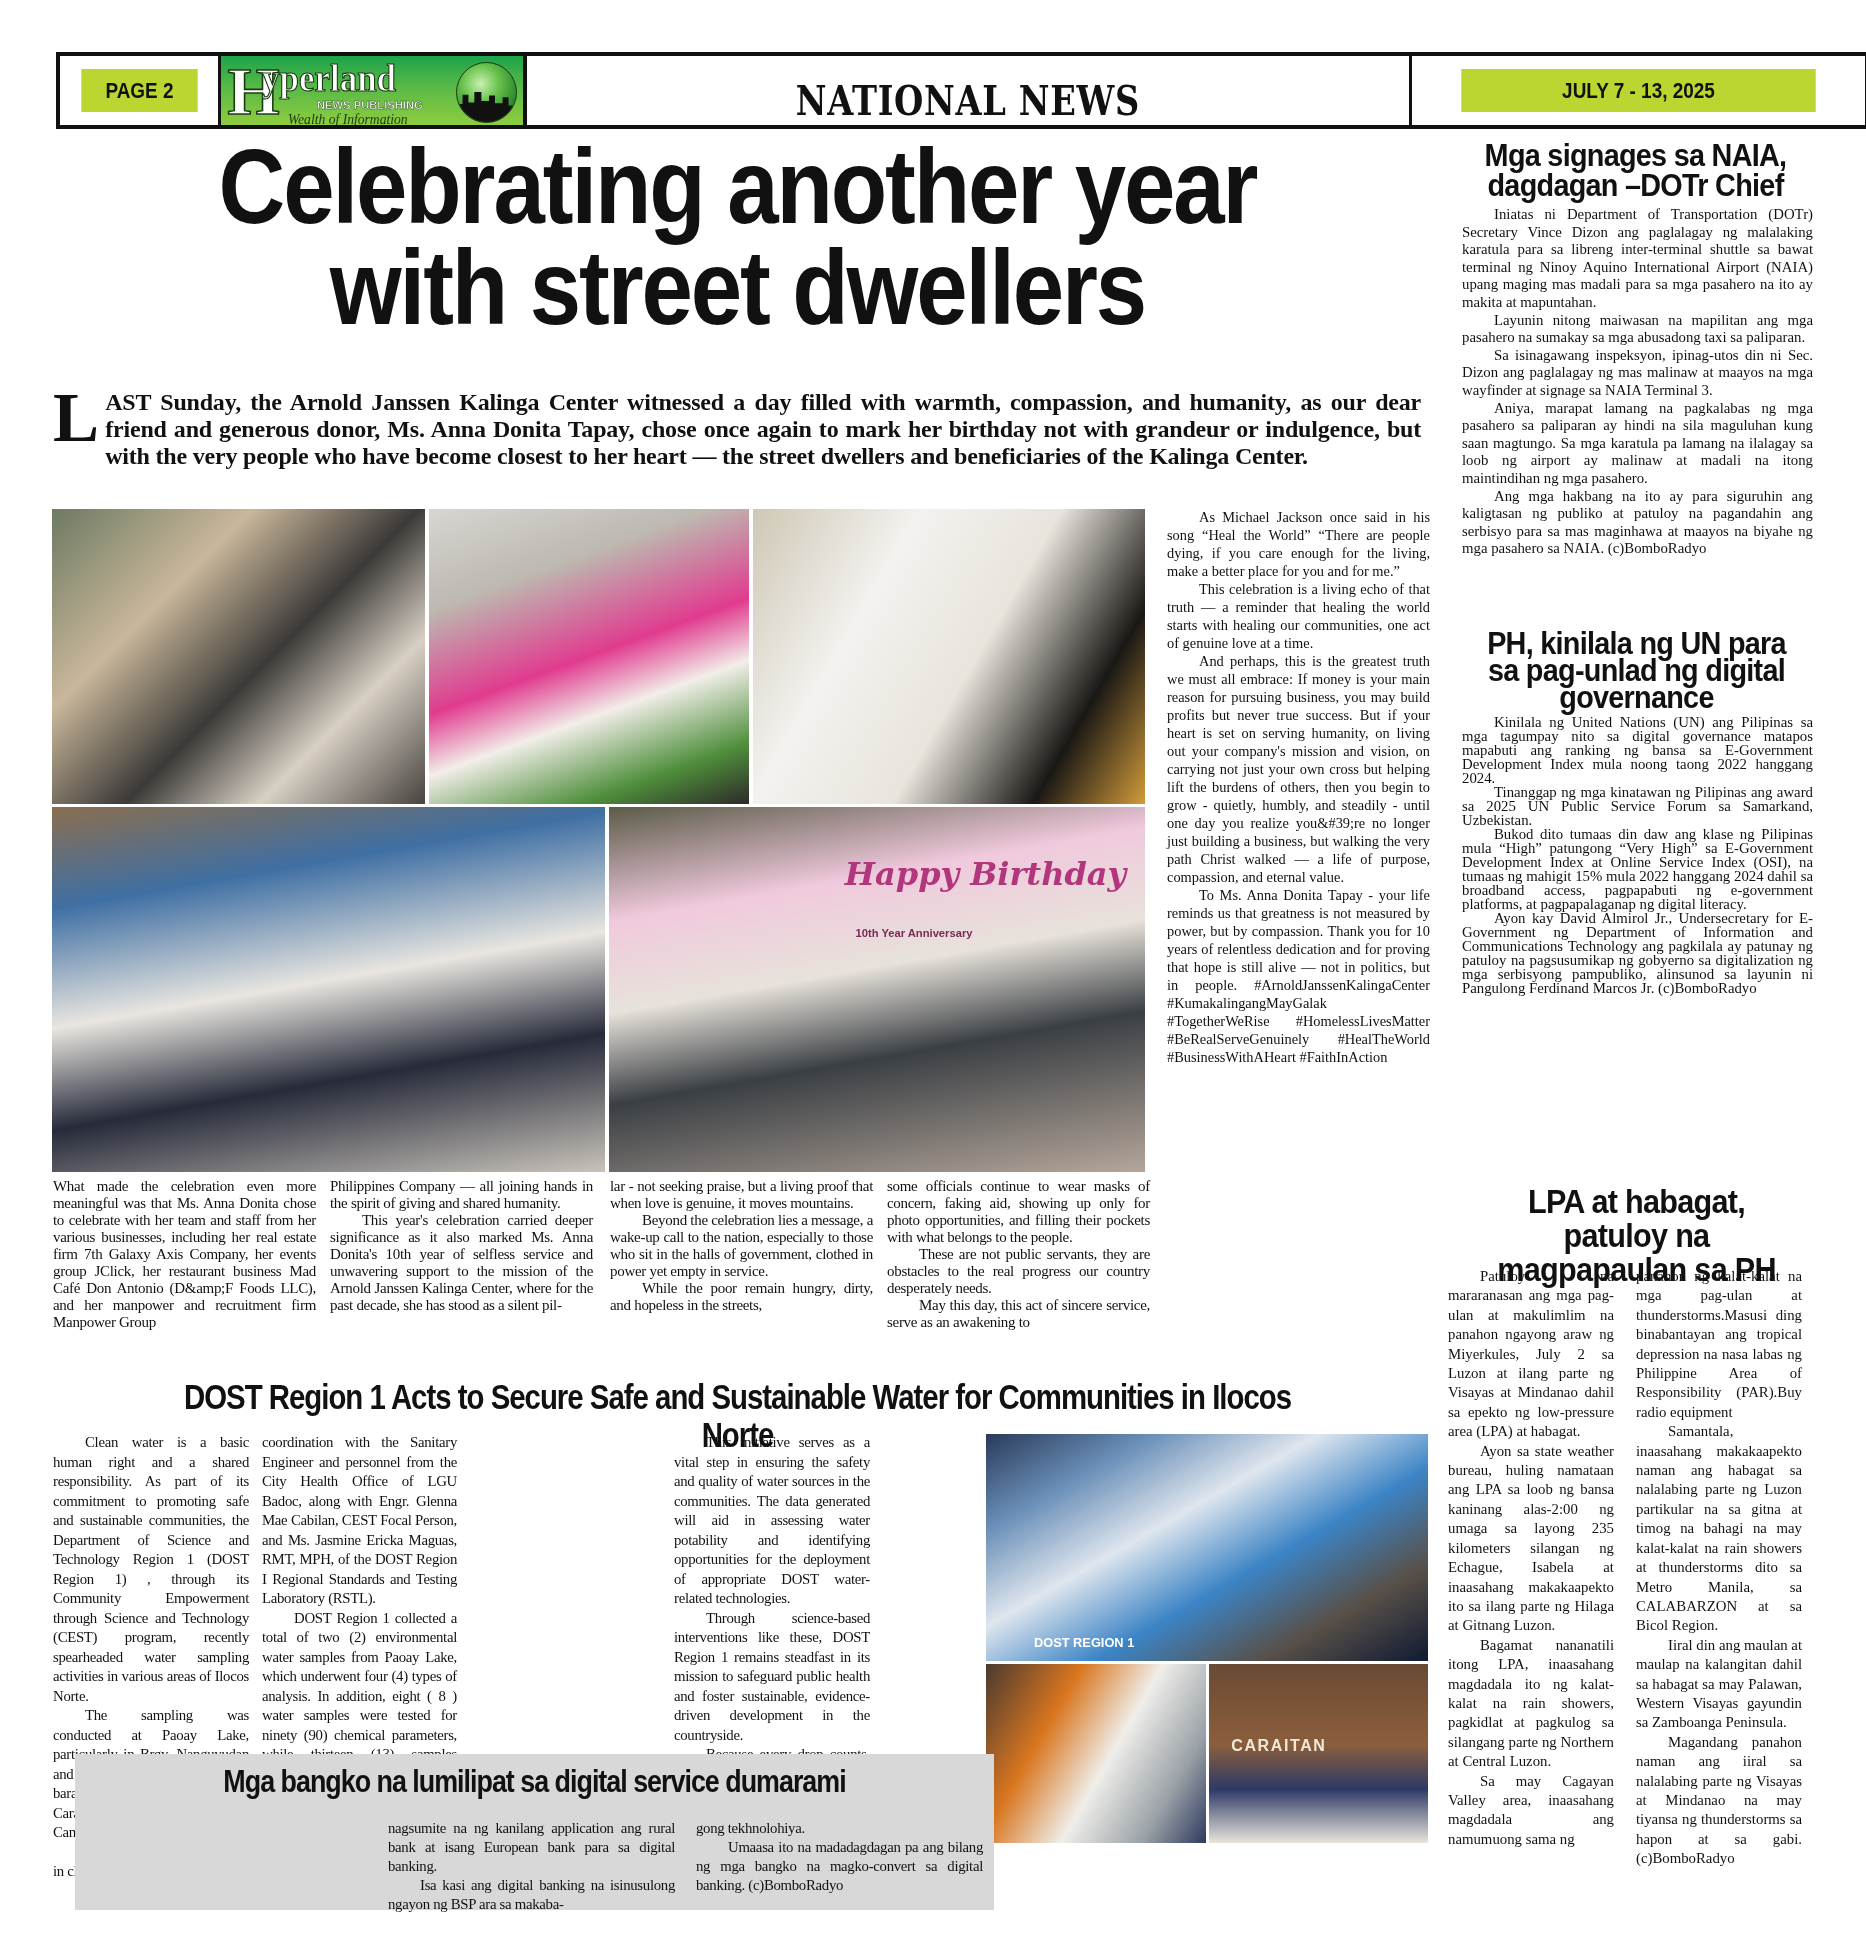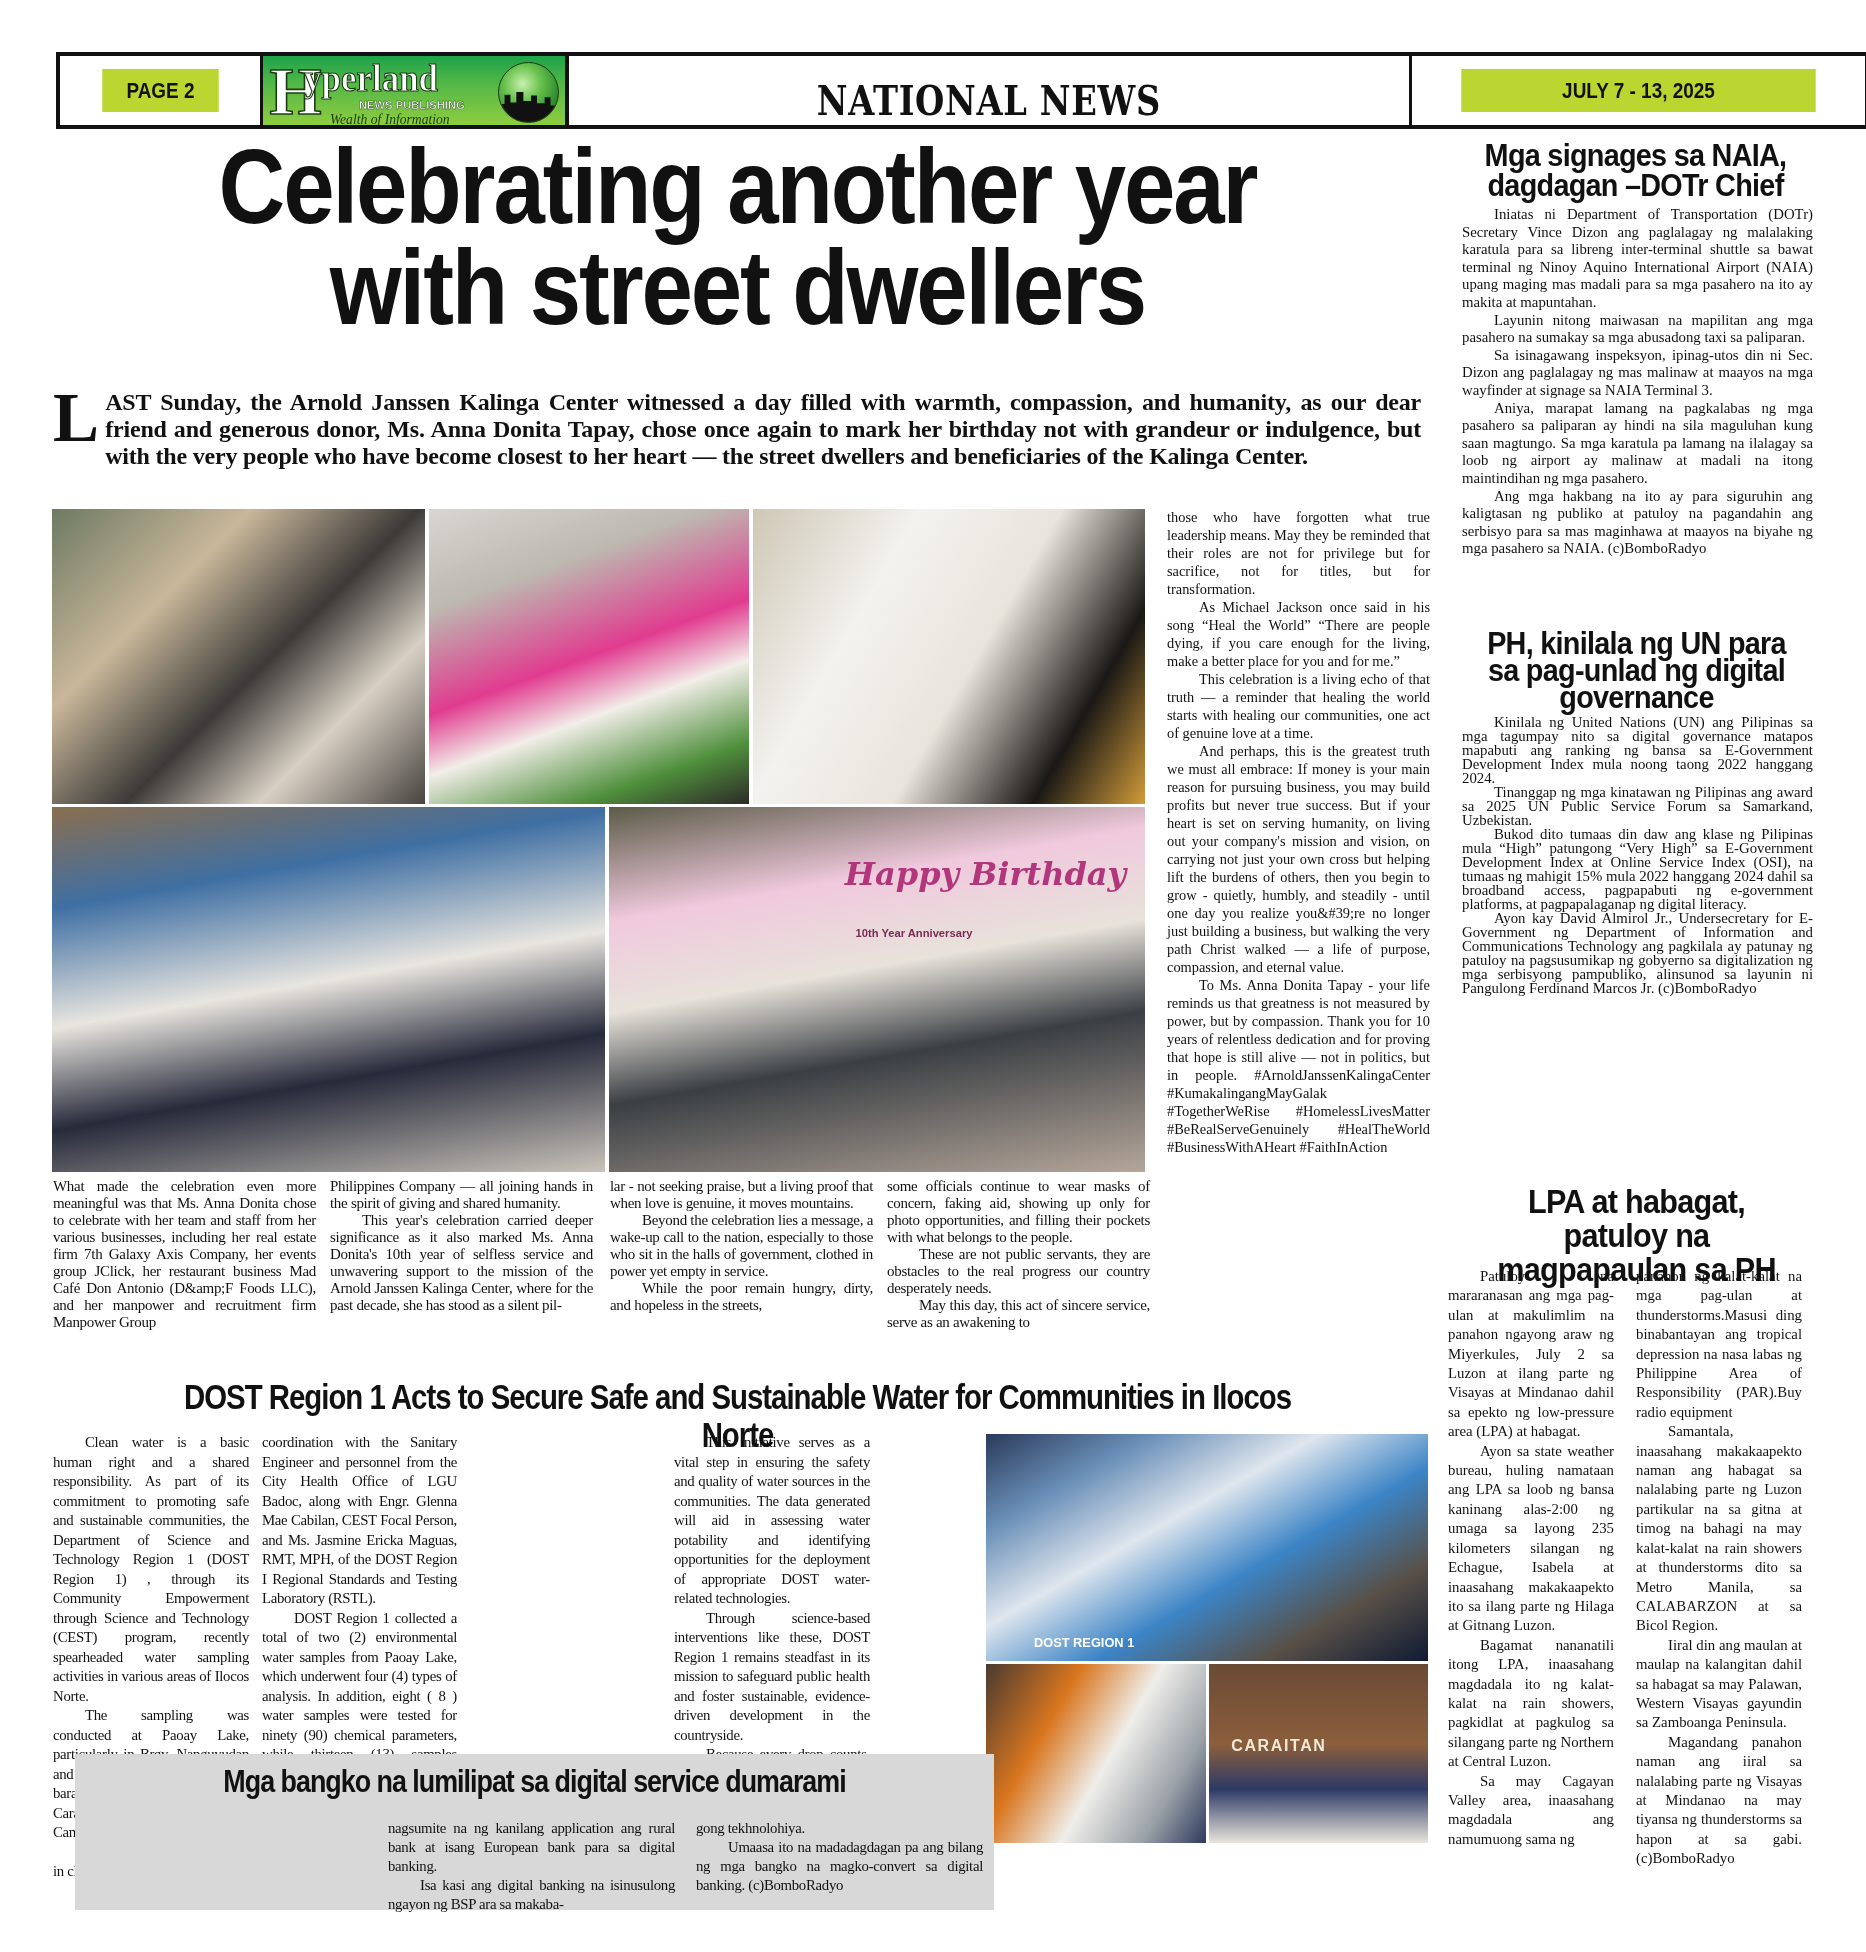--- a/index.html
+++ b/index.html
@@ -4,21 +4,21 @@
 <style>
   * { box-sizing: border-box; margin: 0; padding: 0; }
   html, body { width: 1867px; height: 1953px; background: #ffffff; overflow: hidden; }
   body { position: relative; font-family: "Liberation Serif", "DejaVu Serif", serif; color: #111; }
 
   
   .masthead {
     position: absolute; left: 56px; top: 52px; width: 1813px; height: 77px;
     border: 4.8px solid #111; display: flex; background: #fff;
   }
-  .mh-page { width: 203px; display: flex; align-items: center; justify-content: center; border-right: 3.2px solid #111; }
+  .mh-page { width: 161px; display: flex; align-items: center; justify-content: center; border-right: 3.2px solid #111; }
   .page-badge {
     background: #bcd631; width: 137px; height: 43px; display: flex; align-items: center; justify-content: center;
     font-family: "Liberation Sans", sans-serif; font-weight: bold; font-size: 22.3px; letter-spacing: 0px; transform: scaleX(0.85);
   }
   .mh-logo {
     width: 306px; border-right: 4.8px solid #111; position: relative; overflow: hidden;
     background: linear-gradient(180deg, #1ea34a 0%, #58b947 45%, #8fcd3f 100%);
   }
   .logo-h { position: absolute; left: 6.4px; top: 1.6px; font-family: "Liberation Serif", serif; font-weight: bold;
     font-size: 67px; line-height: 67px; color: #fff; -webkit-text-stroke: 1.6px #1a3a12; }
@@ -154,21 +154,20 @@
   <p class="noindent">lar - not seeking praise, but a living proof that when love is genuine, it moves mountains.</p>
   <p>Beyond the celebration lies a message, a wake-up call to the nation, especially to those who sit in the halls of government, clothed in power yet empty in service.</p>
   <p>While the poor remain hungry, dirty, and hopeless in the streets,</p>
 </div>
 <div class="col c-narrow" style="left:887px; top:1178px; width:263px;">
   <p class="noindent">some officials continue to wear masks of concern, faking aid, showing up only for photo opportunities, and filling their pockets with what belongs to the people.</p>
   <p>These are not public servants, they are obstacles to the real progress our country desperately needs.</p>
   <p>May this day, this act of sincere service, serve as an awakening to</p>
 </div>
 <div class="col c-body" style="left:1167px; top:508px; width:263px; font-size:14.4px; line-height:18px;">
-  <p class="noindent">those who have forgotten what true leadership means. May they be reminded that their roles are not for privilege but for sacrifice, not for titles, but for transformation.</p>
   <p>As Michael Jackson once said in his song “Heal the World” “There are people dying, if you care enough for the living, make a better place for you and for me.”</p>
   <p>This celebration is a living echo of that truth — a reminder that healing the world starts with healing our communities, one act of genuine love at a time.</p>
   <p>And perhaps, this is the greatest truth we must all embrace: If money is your main reason for pursuing business, you may build profits but never true success. But if your heart is set on serving humanity, on living out your company's mission and vision, on carrying not just your own cross but helping lift the burdens of others, then you begin to grow - quietly, humbly, and steadily - until one day you realize you&amp;#39;re no longer just building a business, but walking the very path Christ walked — a life of purpose, compassion, and eternal value.</p>
   <p>To Ms. Anna Donita Tapay - your life reminds us that greatness is not measured by power, but by compassion. Thank you for 10 years of relentless dedication and for proving that hope is still alive — not in politics, but in people. #ArnoldJanssenKalingaCenter #KumakalingangMayGalak #TogetherWeRise #HomelessLivesMatter #BeRealServeGenuinely #HealTheWorld #BusinessWithAHeart #FaithInAction</p>
 </div>
 
 <div class="side-head" style="left:1460px; top:140px; width:351px; font-size:32px; line-height:30px;">Mga signages sa NAIA, dagdagan –DOTr Chief</div>
 <div class="col c-right" style="left:1462px; top:206px; width:351px;">
   <p>Iniatas ni Department of Transportation (DOTr) Secretary Vince Dizon ang paglalagay ng malalaking karatula para sa libreng inter-terminal shuttle sa bawat terminal ng Ninoy Aquino International Airport (NAIA) upang maging mas madali para sa mga pasahero na ito ay makita at mapuntahan.</p>
   <p>Layunin nitong maiwasan na mapilitan ang mga pasahero na sumakay sa mga abusadong taxi sa paliparan.</p>

